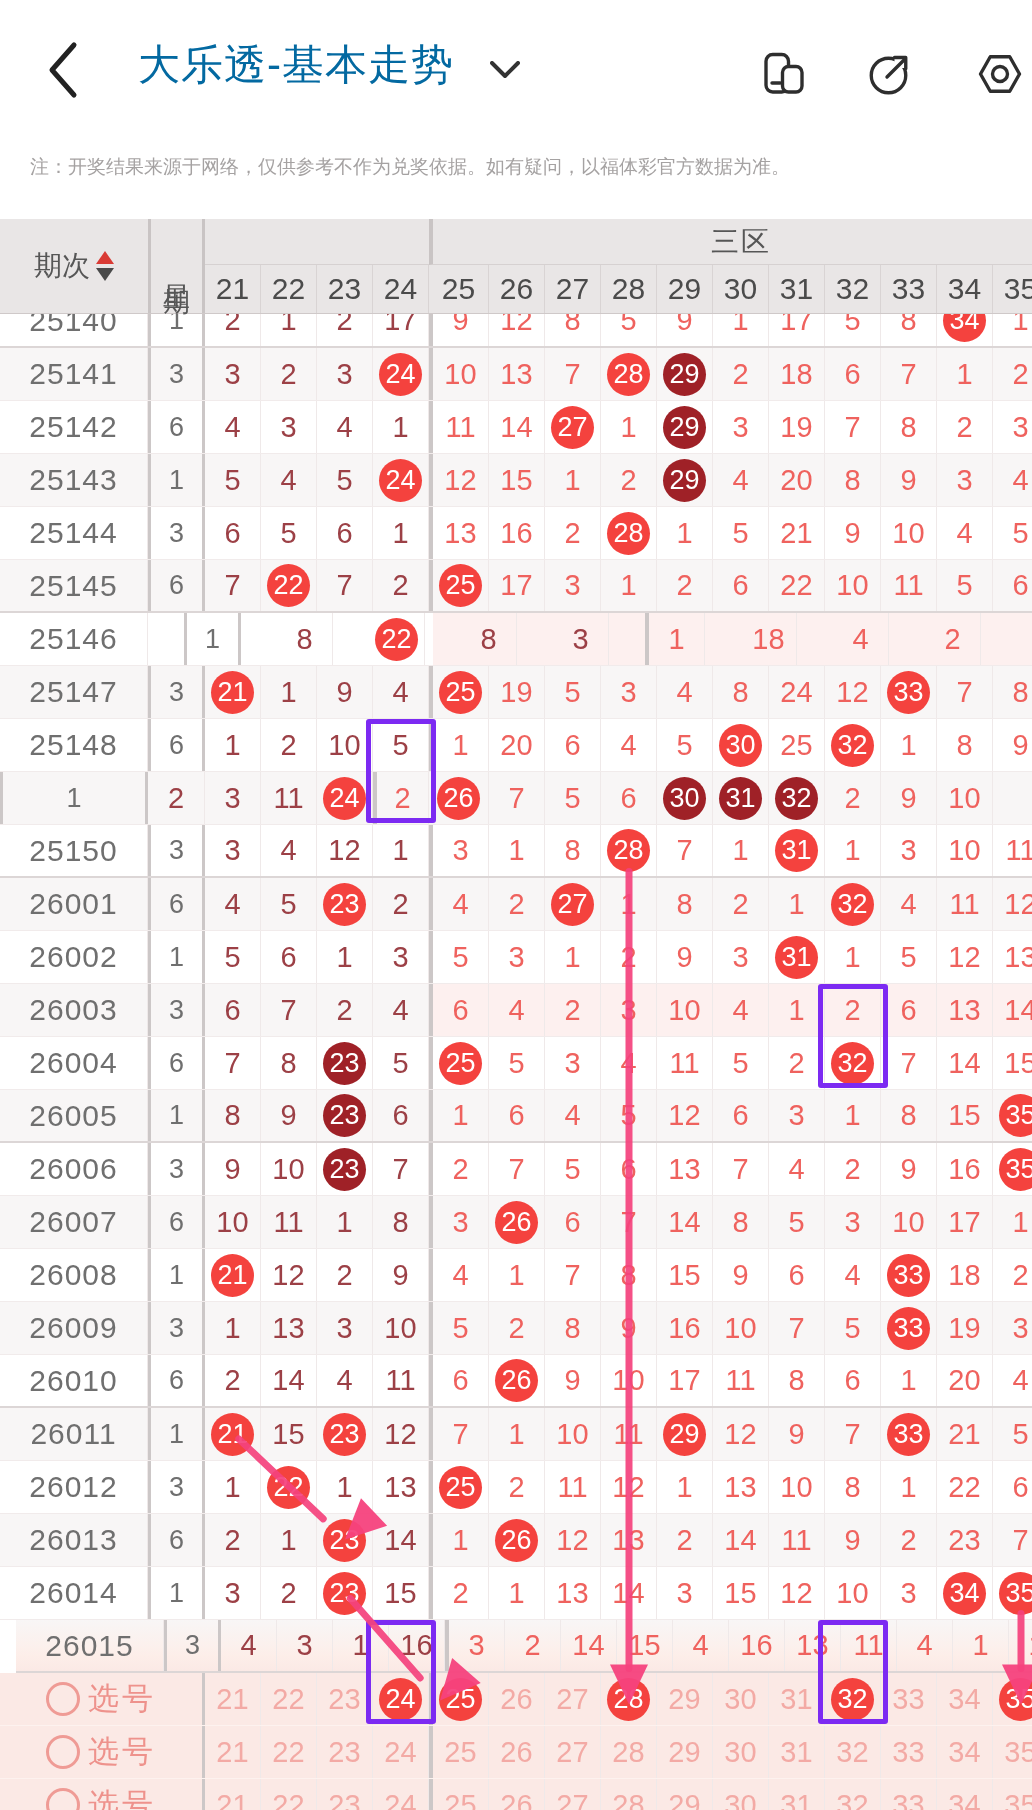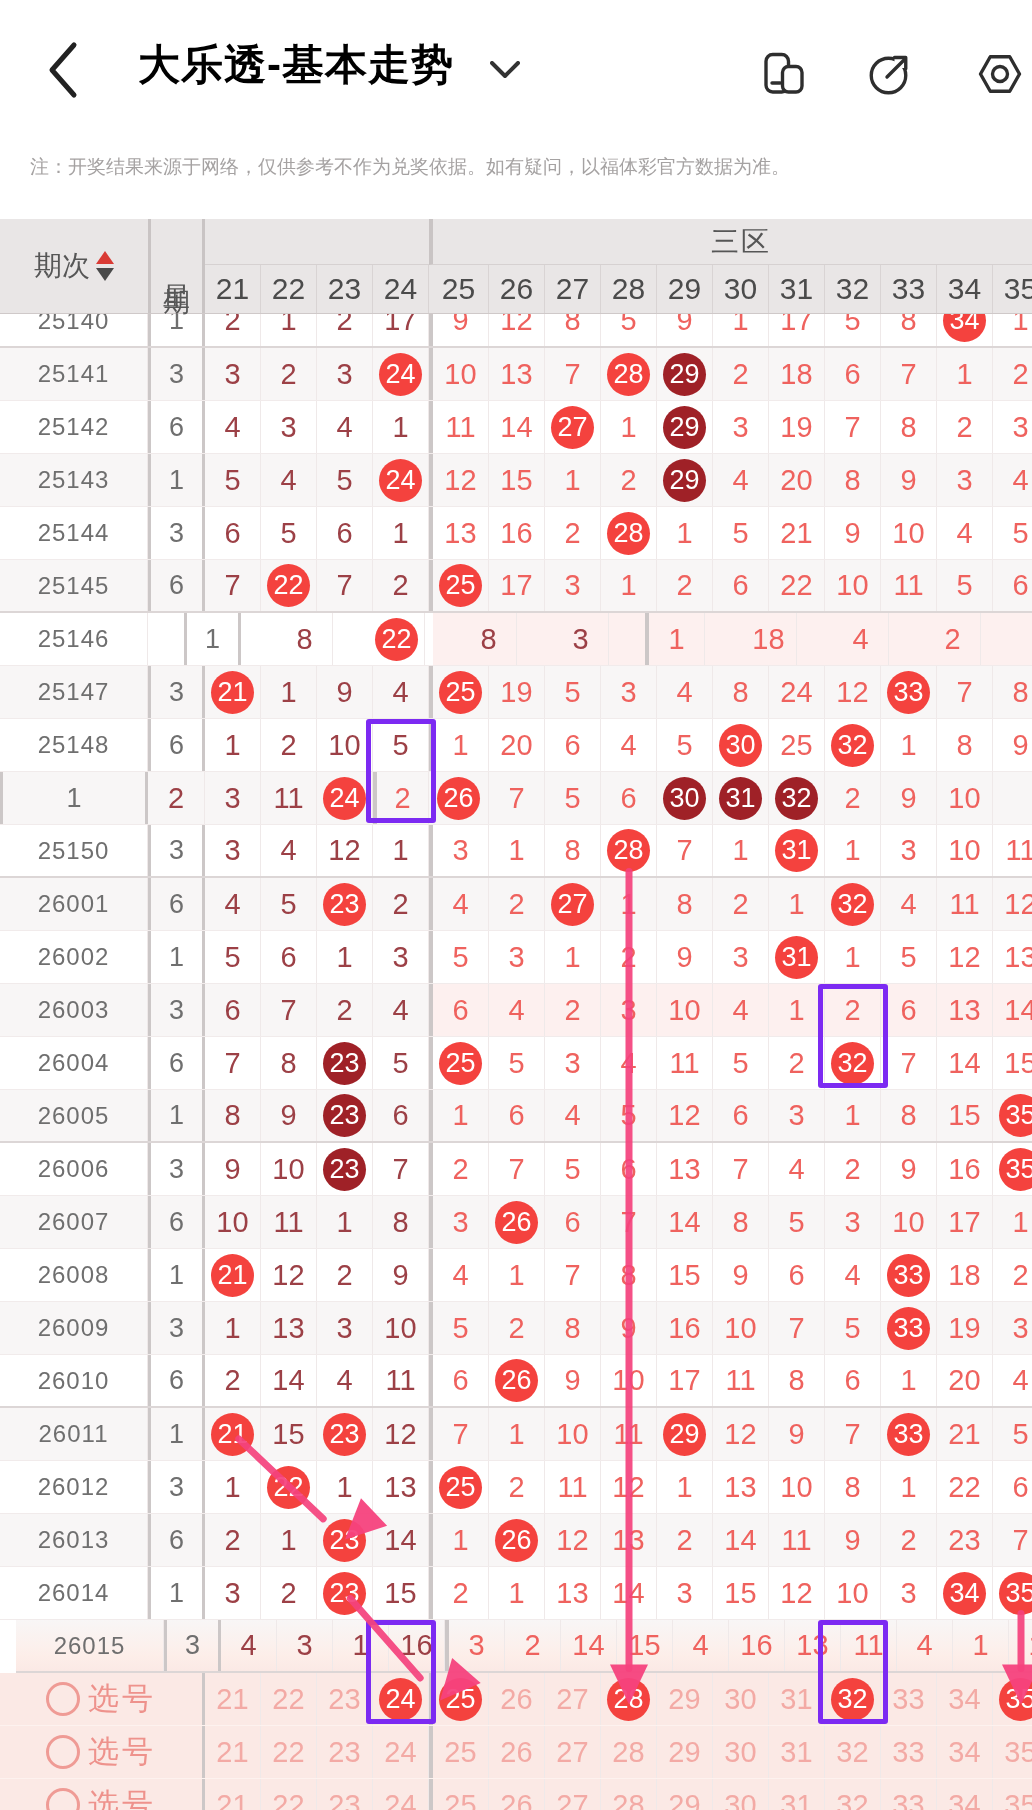--- a/index.html
+++ b/index.html
@@ -3,21 +3,21 @@
 <meta charset="utf-8">
 <style>
   html,body{margin:0;padding:0;}
   body{font-family:"Liberation Sans","DejaVu Sans",sans-serif;background:#fff;}
   #app{position:relative;width:1032px;height:1810px;overflow:hidden;background:#fff;}
 
   
   .topbar{position:relative;height:130px;background:#fff;}
   .back{position:absolute;left:44px;top:40px;width:36px;height:60px;cursor:pointer;}
   .titlewrap{position:absolute;left:138px;top:0;height:130px;display:flex;align-items:center;}
-  .title{font-size:42px;font-weight:bold;color:#000000;letter-spacing:1px;}
+  .title{font-size:42px;font-weight:normal;color:#0369a1;letter-spacing:1px;}
   .ddchev{margin-left:36px;margin-top:10px;}
   .acticon{position:absolute;top:50px;width:48px;height:48px;cursor:pointer;}
   .ic1{left:760px;} .ic2{left:866px;} .ic3{left:976px;}
 
   
   .notice{height:89px;box-sizing:border-box;padding:24px 0 0 30px;font-size:19px;color:#a5a2a2;background:#fff;white-space:nowrap;}
 
   
   :root{
     --cols:148px 57px 56px 56px 56px 56px 60px 56px 56px 56px 56px 56px 56px 56px 56px 56px 56px;
@@ -36,21 +36,21 @@
 
   .tbody{position:relative;z-index:1;}
   .row{display:grid;grid-template-columns:var(--cols);height:53px;box-sizing:border-box;border-bottom:1px solid #f1ebeb;background:#fff;}
   .row.first{margin-top:-19px;}
   .row.odd{background:#f8f6f6;}
   .row.sep{border-bottom:2px solid #dcd6d6;}
   .row.hl-even{background:linear-gradient(90deg,#ffffff 0 433px,#fdf0ef 433px);gap:36px;}
   .row.hl-odd{background:linear-gradient(90deg,#f8f6f6 0 433px,#fdf0ef 433px);}
   .row.fade{background:linear-gradient(180deg,#f8f6f6 0%,#fdeee9 70%,#fbe9e5 100%);margin-left:16px;}
   .cell{display:flex;align-items:center;justify-content:center;box-sizing:border-box;border-right:1px solid #efe9e9;}
-  .c-period{font-size:24px;color:#6f6f6f;letter-spacing:1px;text-align:right;}
+  .c-period{font-size:30px;color:#6f6f6f;letter-spacing:1px;text-align:right;}
   .c-week{font-size:27px;color:#6f6f6f;border-left:3px solid #ccc7c7;border-right:3px solid #ccc7c7;}
   .zstart{border-left:4px solid #ccc7c7;}
   .miss{font-size:29px;}
   .miss.dark{color:#9c4046;}
   .miss.light{color:#ef625e;}
   .circle{width:43px;height:43px;border-radius:50%;background:#f4423e;color:#fff;font-size:27px;display:flex;align-items:center;justify-content:center;flex:0 0 auto;}
   .circle.repeat{background:#9f2127;}
 
   
   .prow{display:grid;grid-template-columns:var(--pcols);height:53px;box-sizing:border-box;background:#fbe9e5;border-bottom:1px solid #fdf2ef;}

